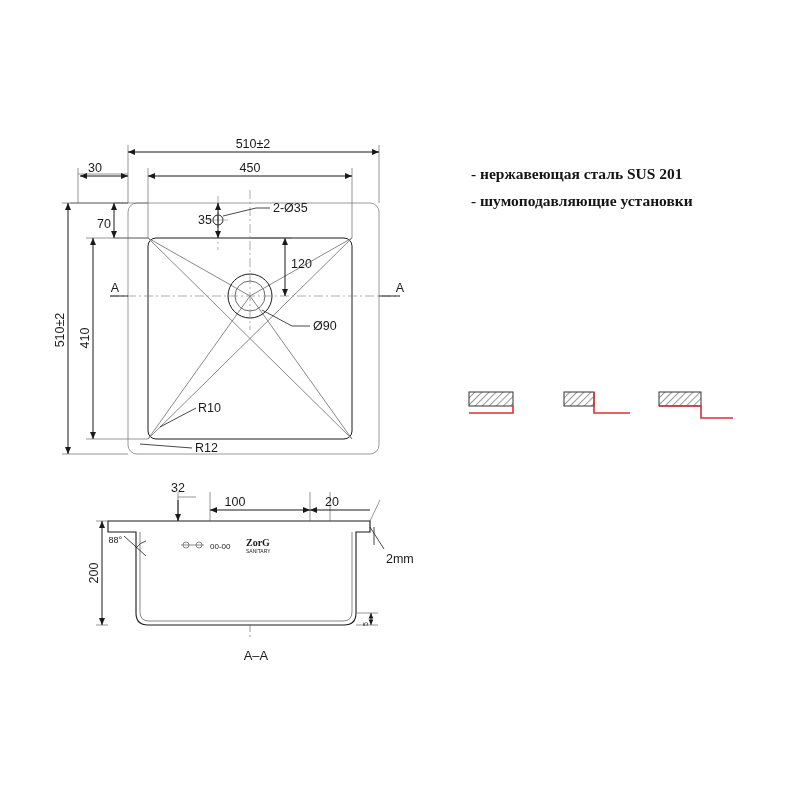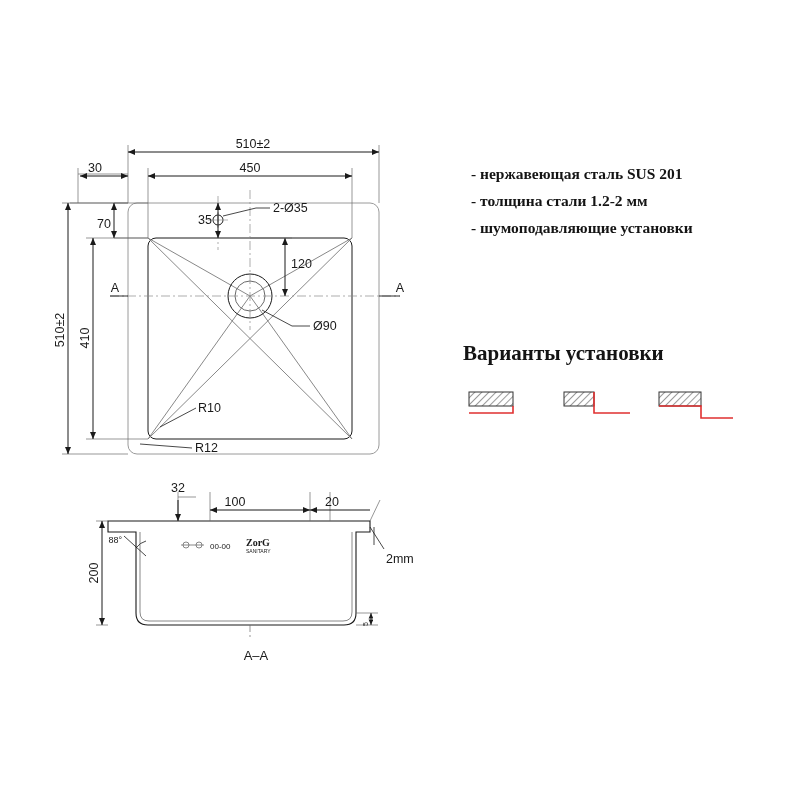--- a/index.html
+++ b/index.html
@@ -235,25 +235,23 @@
       <text x="368" y="622" text-anchor="end" font-size="7" transform="rotate(-90 368 622)">5</text>
       <text x="210" y="549" text-anchor="start" font-size="8">00-00</text>
       <text x="246" y="546" text-anchor="start" font-size="10" font-weight="bold" font-family="Liberation Serif, serif">ZorG</text>
       <text x="246" y="553" text-anchor="start" font-size="5">SANITARY</text>
       <text x="256" y="660" text-anchor="middle" font-size="13">A–A</text>
     </g>
   </svg>
 
   <div class="spec-list">
     <div class="spec-item">- нержавеющая сталь SUS 201</div>
-    <div class="spec-item">- толщина стали 1.2-2 мм</div>
     <div class="spec-item">- шумоподавляющие установки</div>
   </div>
 
-  <div class="install-title">Варианты установки</div>
 
   <div class="install-row">
     <div class="variant v1">
       <svg viewBox="0 0 90 48" width="90" height="48">
         <rect x="6" y="10" width="44" height="14" fill="url(#hatch)" stroke="#333" stroke-width="1"></rect>
         <path d="M6,31 L50,31 L50,24" fill="none" stroke="#e03030" stroke-width="1.6"></path>
       </svg>
     </div>
     <div class="variant v2">
       <svg viewBox="0 0 90 48" width="90" height="48">

